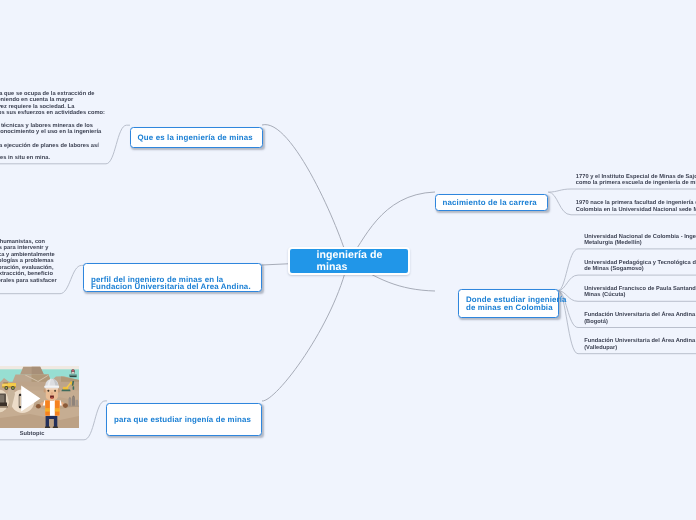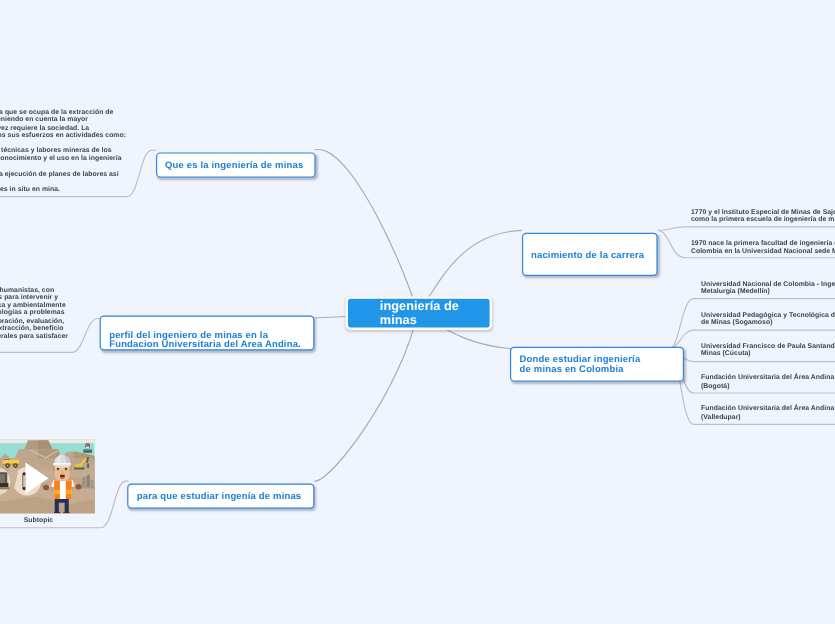--- a/index.html
+++ b/index.html
@@ -63,29 +63,29 @@
 
   <div class="branch" style="left:129.5px;top:114.8px;width:133px;height:21px;">
     <span>Que es la ingeniería de minas</span>
   </div>
 
   <div class="branch" style="left:83px;top:250.8px;width:179px;height:29px;align-items:flex-end;">
     <span>perfil del ingeniero de minas en la
 Fundacion Universitaria del Area Andina.</span>
   </div>
 
-  <div class="branch" style="left:106px;top:390.8px;width:156px;height:21px;">
+  <div class="branch" style="left:106px;top:390.8px;width:156px;height:33px;">
     <span>para que estudiar ingenía de minas</span>
   </div>
 
-  <div class="branch" style="left:434.5px;top:181.8px;width:113px;height:36px;">
+  <div class="branch" style="left:434.5px;top:181.8px;width:113px;height:17px;">
     <span>nacimiento de la carrera</span>
   </div>
 
-  <div class="branch" style="left:425px;top:276.5px;width:145px;height:29px;">
+  <div class="branch" style="left:458px;top:276.5px;width:101px;height:29px;">
     <span>Donde estudiar ingeniería
 de minas en Colombia</span>
   </div>
 
   <div class="leaf" style="left:-95px;top:90.8px;">La ingeniería de minas es una rama que se ocupa de la extracción de
 minerales del subsuelo terrestre teniendo en cuenta la mayor
 rentabilidad económica, que a su vez requiere la sociedad. La
 La ingeniería de minas enfoca todos sus esfuerzos en actividades como:</div>
   <div class="leaf" style="left:-78px;top:122.8px;">Estudios de la aplicación de técnicas y labores mineras de los
 yacimientos, así como el reconocimiento y el uso en la ingeniería</div>

